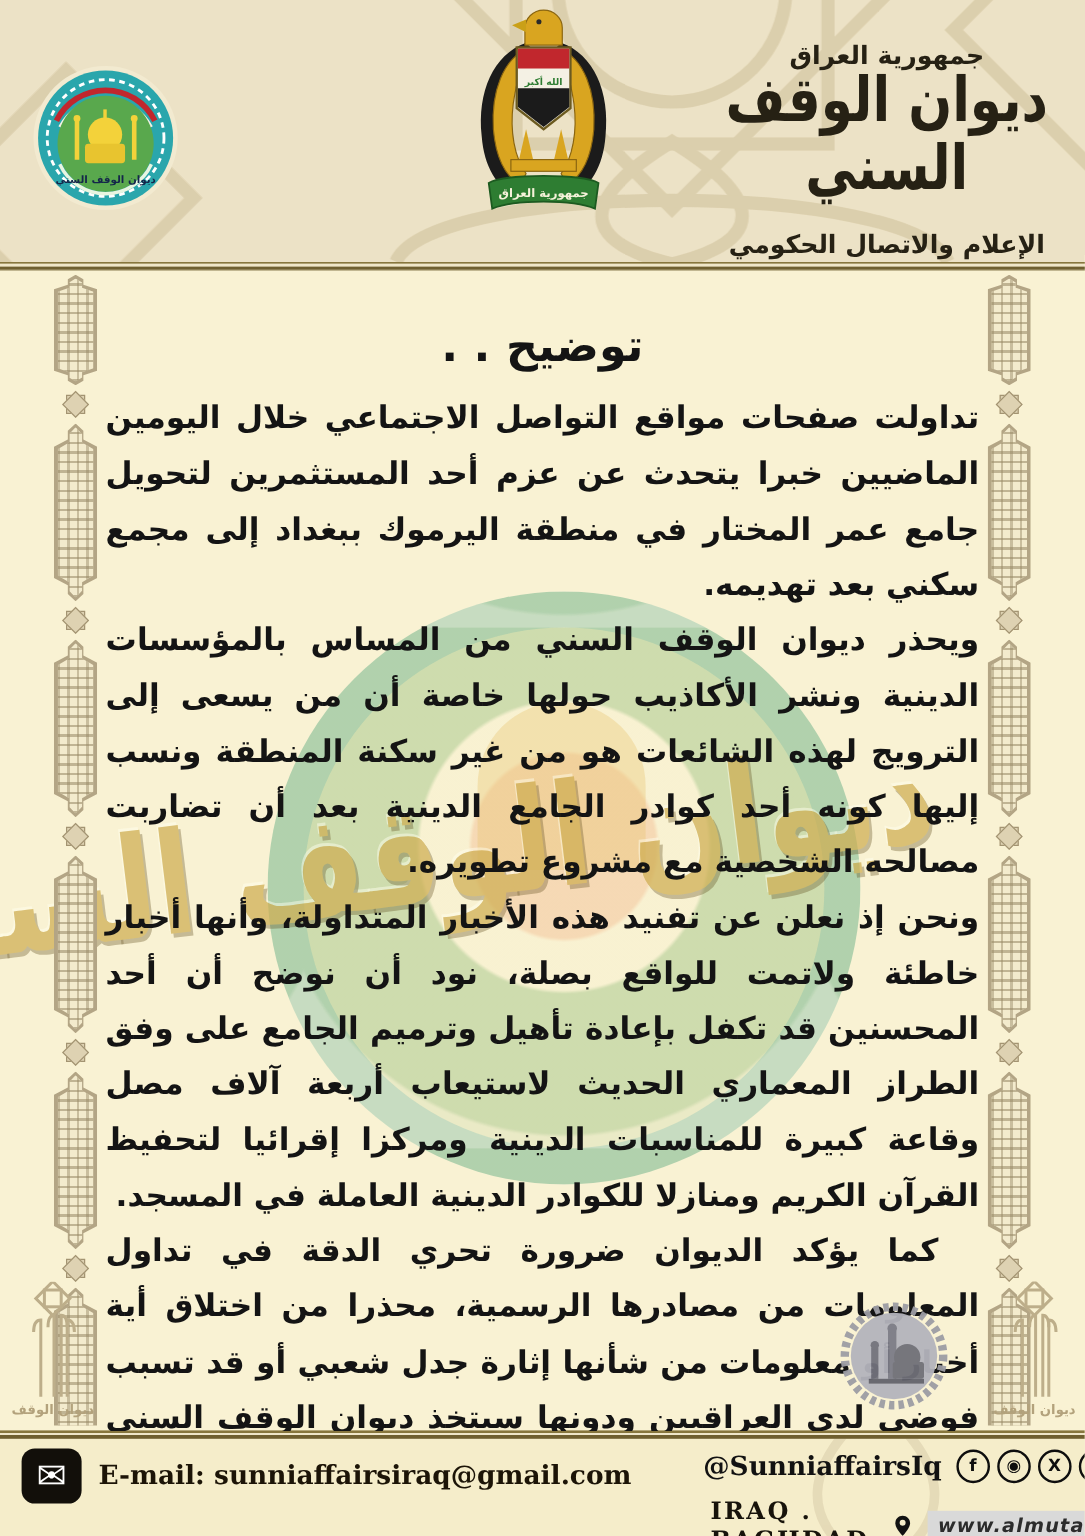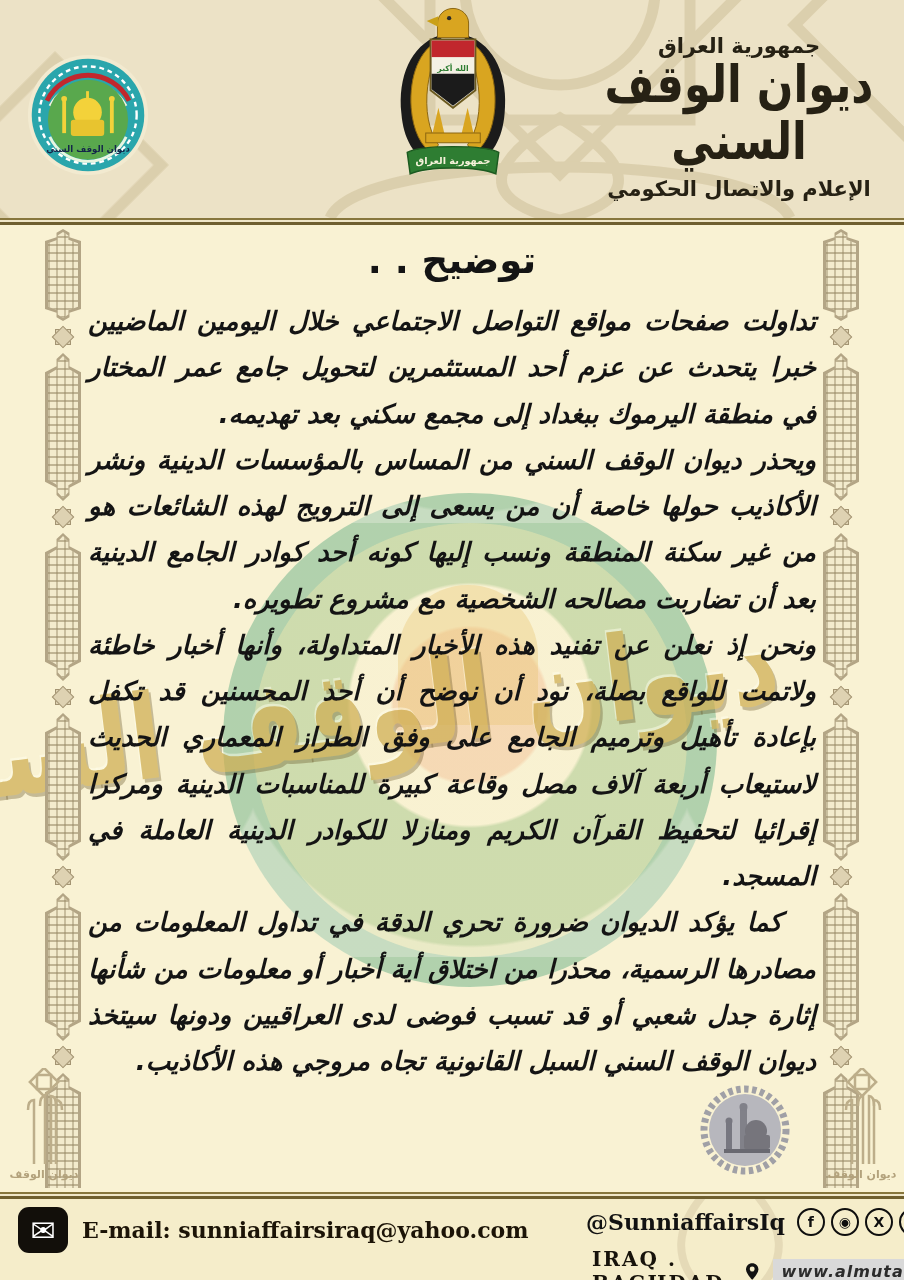--- a/index.html
+++ b/index.html
@@ -17,21 +17,21 @@
     background:linear-gradient(180deg,#87763d 0 2px,#efe6c8 2px 4px,#6f5f2f 4px 7px); z-index:5; }
   .rule.top { top:218px; }
   .rule.bottom { top:1192px; }
 
   .logo-left { position:absolute; left:26px; top:50px; width:124px; height:130px; }
   .emblem { position:absolute; left:380px; top:4px; width:146px; height:186px; }
 
   .org-block { position:absolute; right:10px; top:34px; width:310px; text-align:center; direction:rtl; color:#262114; }
   .org-country { font-size:21px; font-weight:bold; letter-spacing:1px; }
   .org-office  { font-size:43px; font-weight:bold; line-height:1.1; margin-top:8px; transform:scaleY(1.2); }
-  .org-dept    { font-size:21px; font-weight:bold; margin-top:16px; }
+  .org-dept    { font-size:21px; font-weight:bold; margin-top:31px; }
 
   
   .doc { position:absolute; top:225px; left:0; width:904px; height:967px; background:#f9f2d3; overflow:hidden; }
 
   .orn-col { position:absolute; top:4px; bottom:4px; width:38px; display:flex; flex-direction:column; align-items:center; gap:6px; overflow:hidden; z-index:2; }
   .orn-col.left { left:44px; } .orn-col.right { right:44px; }
   .orn-seg { width:36px; height:148px; flex:none; background:#b3a585;
     clip-path:polygon(50% 0%,68% 4%,68% 9%,100% 13%,100% 87%,68% 91%,68% 96%,50% 100%,32% 96%,32% 91%,0% 87%,0% 13%,32% 9%,32% 4%); }
   .orn-seg.short { height:92px; }
   .orn-seg-in { margin:3px; width:30px; height:calc(100% - 6px);
@@ -48,23 +48,23 @@
   
   .wm-circle { position:absolute; left:223px; top:268px; width:494px; height:494px; border-radius:50%;
     border:30px solid rgba(58,163,168,.20); z-index:1;
     background:radial-gradient(circle at 50% 42%, rgba(238,148,95,.26) 0 23%, rgba(250,240,200,.10) 24% 36%, rgba(106,168,88,.30) 37% 72%, rgba(106,168,88,.10) 73% 100%); }
   .wm-dome { position:absolute; left:398px; top:360px; width:140px; height:140px; border-radius:50% 50% 8px 8px; background:rgba(233,196,110,.35); z-index:1; }
   .wm-text { position:absolute; left:140px; top:420px; width:640px; text-align:center; direction:rtl; white-space:nowrap;
     font-size:94px; font-weight:bold; color:#cfae52; opacity:.72; z-index:1;
     transform:rotate(-7deg) scaleY(1.25);
     text-shadow:2px 3px 0 rgba(92,72,22,.45), -1px -2px 0 rgba(255,255,238,.65); }
 
-  .content { position:absolute; left:88px; right:88px; top:2px; direction:rtl; z-index:3; }
+  .content { position:absolute; left:88px; right:88px; top:30px; direction:rtl; z-index:3; }
   .title { text-align:center; font-size:37px; font-weight:bold; margin:12px 0 16px; }
-  .para { font-size:26px; font-weight:bold; line-height:1.78; text-align:justify;font-style:italic; }
+  .para { font-size:26px; font-weight:bold; line-height:1.78; text-align:justify; }
   .para.p4 { text-indent:34px; }
 
   .seal { position:absolute; left:698px; top:858px; width:94px; height:94px; z-index:3; opacity:.95; }
   .corner-mark { position:absolute; bottom:0; width:82px; height:124px; z-index:2; }
   .corner-mark.left { left:4px; } .corner-mark.right { right:0; }
 
   
   .footer { position:absolute; top:1199px; left:0; width:904px; height:81px; background:#f5edca; overflow:hidden; }
   .footer-leaf { position:absolute; left:600px; top:-30px; opacity:.5; }
   .emails { position:absolute; left:18px; top:8px; display:flex; gap:14px; align-items:center; }
@@ -259,21 +259,21 @@
 <div class="footer">
   <svg class="footer-leaf" width="260" height="140" viewBox="0 0 260 140">
     <path d="M130,0 C190,50 200,100 130,140 C60,100 70,50 130,0 Z" stroke="#d6c9a6" stroke-width="8" fill="none"></path>
   </svg>
 
   <div class="emails">
     <div class="mail-icon">✉</div>
     <div class="email-lines">
       <div class="email-line">
         <span>E-mail:</span>
-        <span>sunniaffairsiraq@yahoo.com</span>
+        <span>sunniaffairsiraq@gmail.com</span>
       </div>
     </div>
   </div>
 
   <div class="social-row">
     <span class="handle">@SunniaffairsIq</span>
     <span class="icons">
       <span class="sicon">f</span>
       <span class="sicon">◉</span>
       <span class="sicon">X</span>

